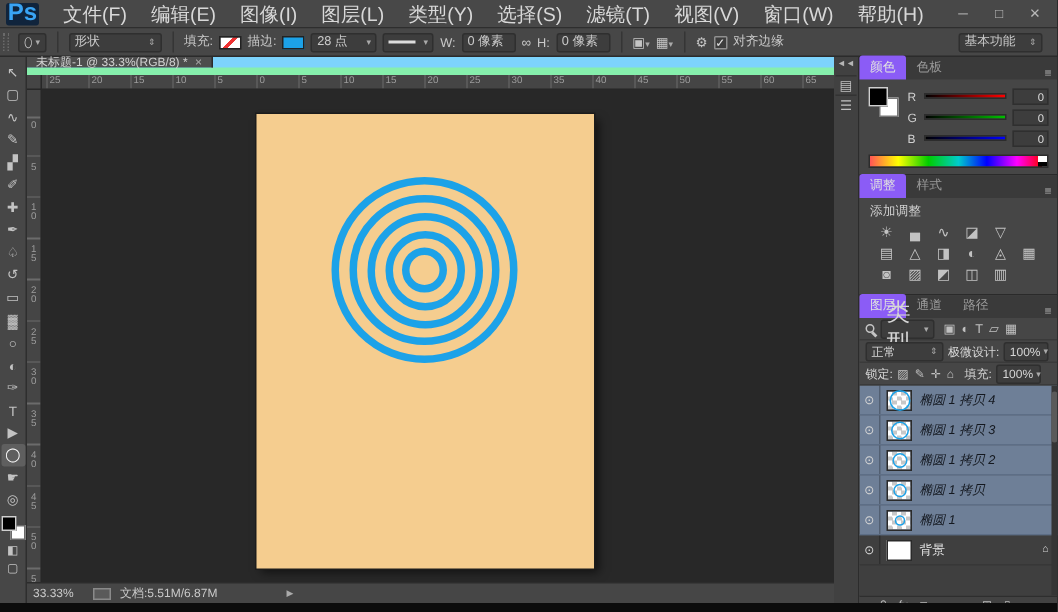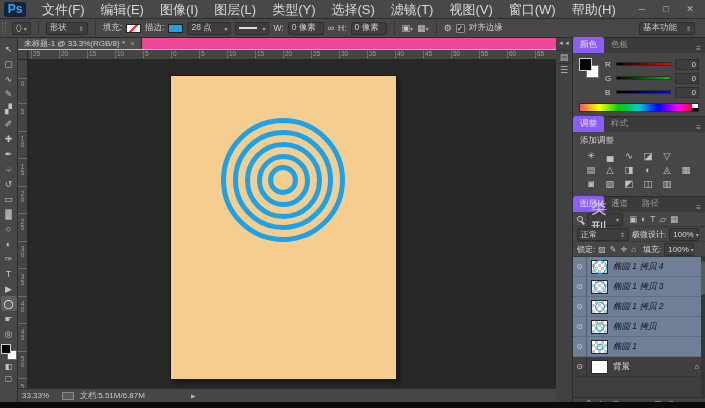--- a/index.html
+++ b/index.html
@@ -1,21 +1,21 @@
 <!DOCTYPE html>
 <html><head>
 <meta charset="utf-8">
 <style>
   html,body{margin:0;padding:0;background:#1b1b1b;}
   *{box-sizing:border-box;font-family:"Liberation Sans","DejaVu Sans",sans-serif;}
   .app{position:relative;width:705px;height:408px;background:#474747;overflow:hidden;color:#d6d6d6;}
 
   
   .menubar{position:absolute;left:0;top:0;width:705px;height:19px;background:#484848;border-bottom:1px solid #2e2e2e;display:flex;align-items:center;}
-  .ps-logo{width:22px;height:15px;margin:0 8px 0 4px;background:#10243c;color:#39a4f4;font-size:12px;font-weight:bold;display:flex;align-items:center;justify-content:center;border-radius:2px;}
+  .ps-logo{width:22px;height:15px;margin:0 8px 0 4px;background:#10243c;color:#39a4f4;font-size:16px;font-weight:bold;display:flex;align-items:center;justify-content:center;border-radius:2px;}
   .menu-items{display:flex;height:100%;align-items:center;}
   .menu-item{padding:0 8px;font-size:13px;color:#d8d8d8;line-height:19px;cursor:default;}
   .win-controls{margin-left:auto;display:flex;gap:10px;padding-right:8px;}
   .win-btn{font-size:9px;color:#b9b9b9;width:14px;text-align:center;}
 
   
   .optionsbar{position:absolute;left:0;top:19px;width:705px;height:19px;background:#474747;border-bottom:1px solid #2b2b2b;display:flex;align-items:center;font-size:8.5px;color:#c9c9c9;gap:4px;padding-left:2px;}
   .grip{width:4px;height:12px;border-left:1px dotted #6a6a6a;border-right:1px dotted #6a6a6a;margin-right:2px;}
   .opt-sep{width:1px;height:14px;background:#353535;margin:0 3px;}
   .opt-box{background:#3d3d3d;border:1px solid #2f2f2f;border-radius:2px;height:13px;display:flex;align-items:center;padding:0 3px;gap:2px;}
@@ -32,21 +32,21 @@
   .toolbar{position:absolute;left:0;top:38px;width:18px;height:364px;background:#474747;border-right:1px solid #2e2e2e;display:flex;flex-direction:column;align-items:center;padding-top:3px;}
   .tool{width:16px;height:15px;display:flex;align-items:center;justify-content:center;font-size:9px;color:#c3c3c3;border-radius:2px;}
   .tool.selected{background:#5f5f5f;color:#fff;}
   .fgbg{position:relative;width:16px;height:16px;margin-top:3px;}
   .fg{position:absolute;left:0;top:0;width:10px;height:10px;background:#000;border:1px solid #cfcfcf;z-index:2;}
   .bg{position:absolute;right:0;bottom:0;width:10px;height:10px;background:#fff;border:1px solid #6a6a6a;}
   .tool.small{height:12px;font-size:8px;}
 
   
   .docwrap{position:absolute;left:18px;top:38px;width:538px;height:364px;background:#282828;}
-  .tabbar{position:absolute;left:0;top:0;width:100%;height:12px;background:#ec4899;border-bottom:1px solid #86efac;display:flex;}
+  .tabbar{position:absolute;left:0;top:0;width:100%;height:12px;background:#7dd3fc;border-bottom:5px solid #86efac;display:flex;}
   .doc-tab{background:#4d4d4d;color:#d0d0d0;font-size:8px;display:flex;align-items:center;gap:5px;padding:0 6px;border-right:1px solid #2a2a2a;}
   .tab-close{color:#aaa;font-size:8px;}
   .hruler{position:absolute;left:10px;top:12px;right:0;height:10px;background:#454545;border-bottom:1px solid #272727;overflow:hidden;
     background-image:repeating-linear-gradient(90deg,#6b6b6b 0 1px,transparent 1px 28px);background-position:3px 0;background-size:100% 100%;}
   .hruler span{position:absolute;top:0;font-size:6.5px;color:#9d9d9d;}
   .vruler{position:absolute;left:0;top:22px;width:10px;bottom:14px;background:#454545;border-right:1px solid #272727;overflow:hidden;
     background-image:repeating-linear-gradient(0deg,#6b6b6b 0 1px,transparent 1px 27.5px);background-position:0 19px;}
   .vruler span{position:absolute;left:1px;font-size:6.5px;color:#9d9d9d;writing-mode:vertical-rl;text-orientation:upright;letter-spacing:-1px;}
   .ruler-corner{position:absolute;left:0;top:12px;width:10px;height:10px;background:#454545;border-right:1px solid #272727;border-bottom:1px solid #272727;}
   .canvas-bg{position:absolute;left:10px;top:22px;right:0;bottom:14px;background:#282828;overflow:hidden;}
@@ -158,21 +158,21 @@
       </div>
   </div>
 
   <div class="optionsbar">
     <span class="grip"></span>
     <span class="opt-box">
       <span class="tool-preset-glyph">⬯</span>
       <span class="caret">▾</span>
     </span>
     <span class="opt-sep"></span>
-    <span class="opt-box" style="width:42px;justify-content:space-between;">
+    <span class="opt-box" style="width:62px;justify-content:space-between;">
       <span>形状</span>
       <span class="caret">⇕</span>
     </span>
     <span class="opt-sep"></span>
     <span>填充:</span>
     <span class="fill-swatch"></span>
     <span>描边:</span>
     <span class="stroke-swatch" id="stroke-swatch" style="background: rgb(28, 162, 232);"></span>
     <span class="opt-box" style="width:44px;justify-content:space-between;">
       <span>28 点</span>

